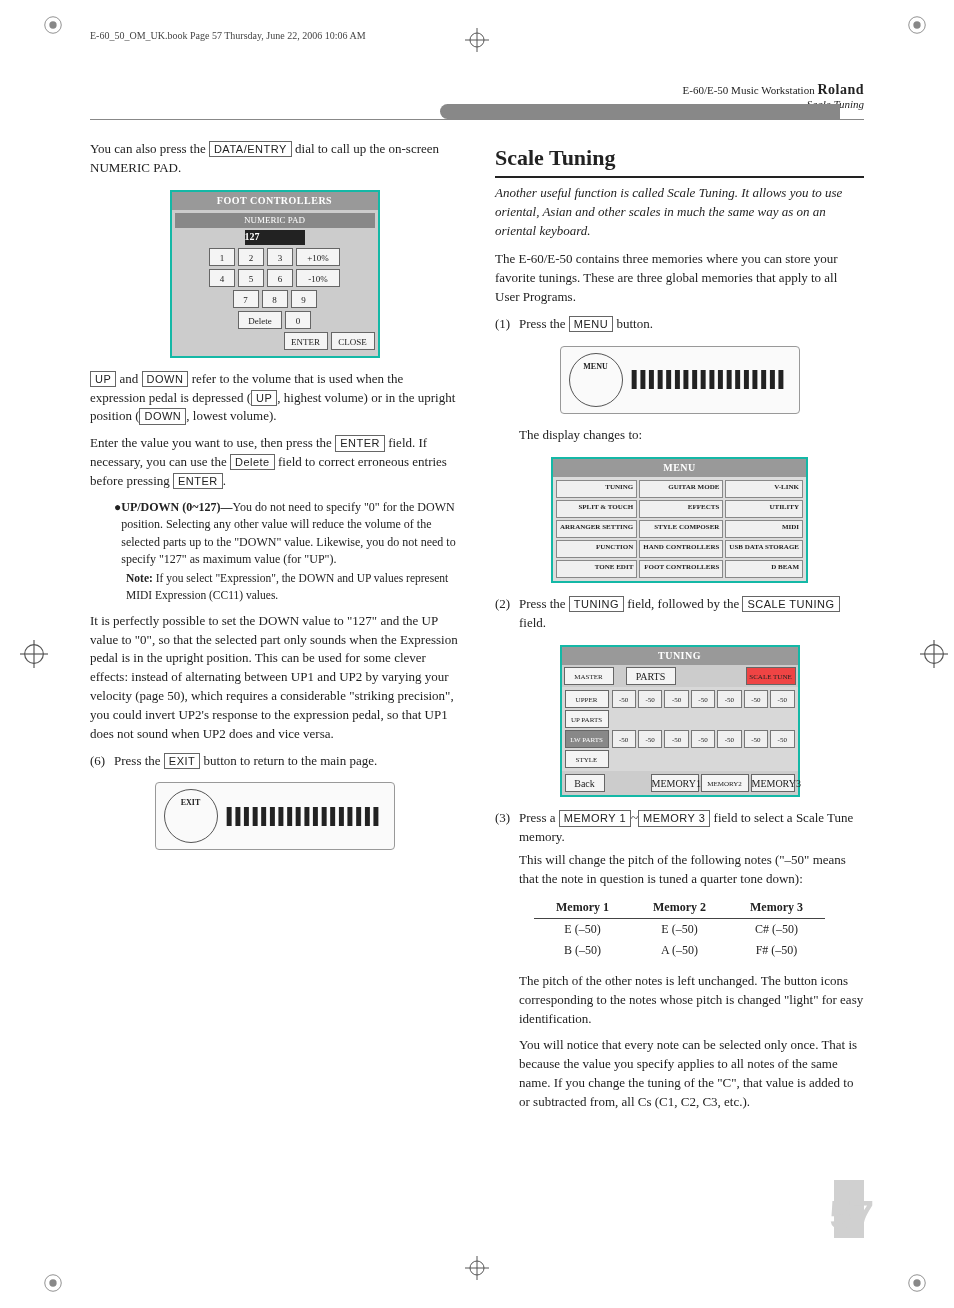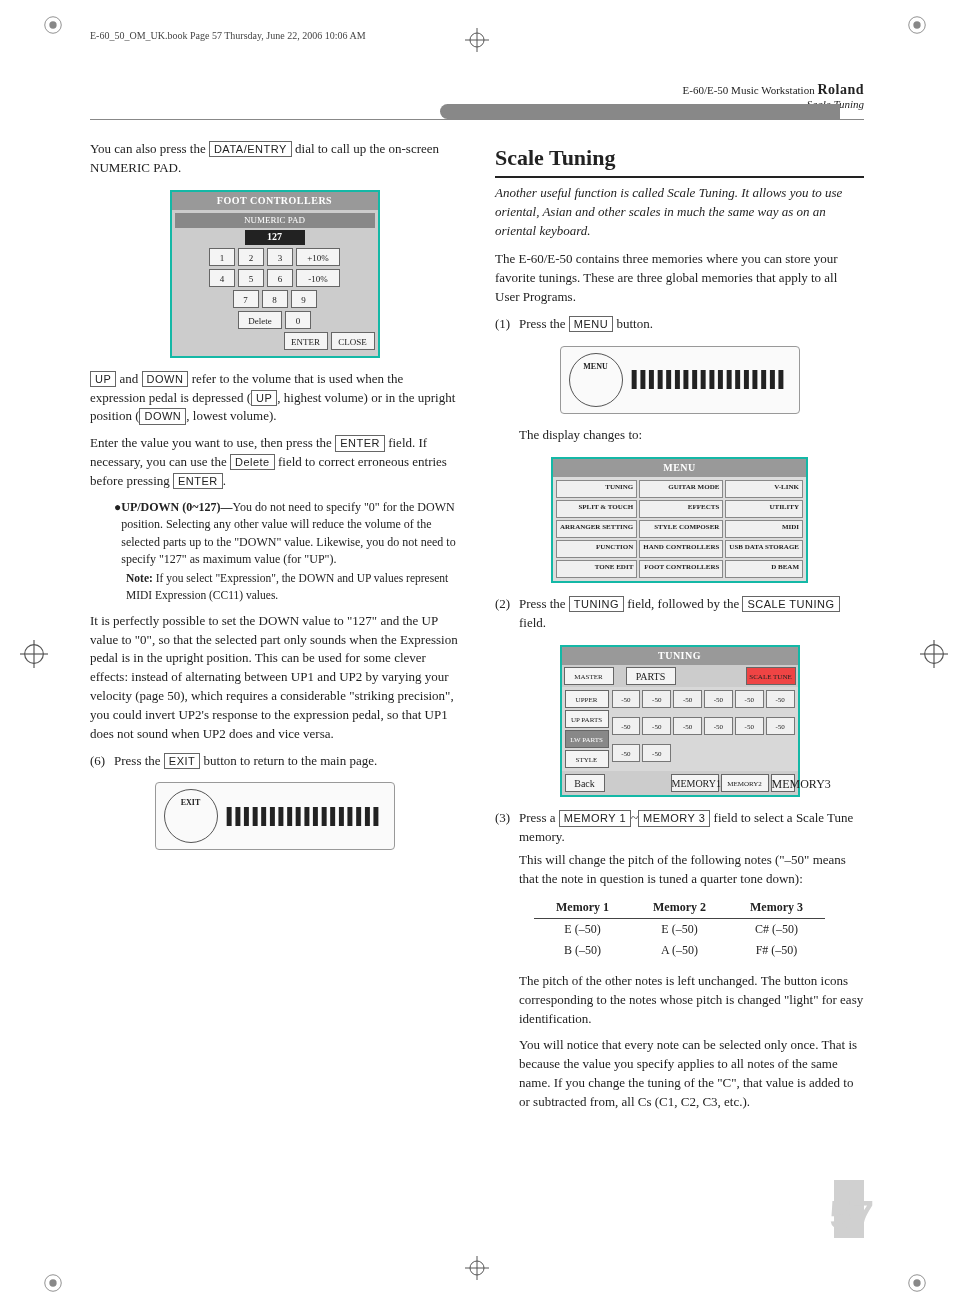--- a/index.html
+++ b/index.html
@@ -107,21 +107,21 @@
   <div class="col">
     <p>
       <span>You can also press the </span><span class="key">DATA/ENTRY</span><span> dial to call up the on-screen NUMERIC PAD.</span>
     </p>
 
     <div class="fig">
       <div class="screenshot">
         <div class="scr-title">FOOT CONTROLLERS</div>
         <div style="background:#ccc;padding:3px;">
           <div style="background:#888;color:#fff;text-align:center;font-size:9px;padding:1px;">NUMERIC PAD</div>
-          <div style="background:#222;color:#fff;text-align:center;font-size:10px;font-weight:bold;margin:2px auto;width:60px;">127</div>
+          <div style="background:#222;color:#fff;text-align:left;font-size:10px;font-weight:bold;margin:2px auto;width:60px;">127</div>
           <div class="num-row">
               <div class="num-btn">1</div>
               <div class="num-btn">2</div>
               <div class="num-btn">3</div>
               <div class="num-btn wide-btn">+10%</div>
             </div>
           <div class="num-row">
               <div class="num-btn">4</div>
               <div class="num-btn">5</div>
               <div class="num-btn">6</div>
@@ -229,21 +229,21 @@
           <div style="flex:1"></div>
           <div class="num-btn" style="width:50px;font-size:7px;background:#ef4444;">SCALE TUNE</div>
         </div>
         <div style="display:flex;background:#d8d8d8;padding:3px;gap:3px;">
           <div style="display:flex;flex-direction:column;gap:2px;">
             <div class="num-btn" style="width:44px;font-size:7px;">UPPER</div>
             <div class="num-btn" style="width:44px;font-size:7px;">UP PARTS</div>
             <div class="num-btn" style="width:44px;font-size:7px;background:#888;color:#fff;">LW PARTS</div>
             <div class="num-btn" style="width:44px;font-size:7px;">STYLE PARTS</div>
           </div>
-          <div style="flex:1;display:grid;grid-template-columns:repeat(6,1fr);gap:2px;" id="tuning-keys">
+          <div style="flex:1;display:grid;grid-template-columns:repeat(7,1fr);gap:2px;" id="tuning-keys">
               <div style="background: rgb(240, 240, 240); border: 1px solid rgb(119, 119, 119); height: 18px; font-size: 7px; text-align: center; line-height: 18px;">-50</div>
               <div style="background: rgb(240, 240, 240); border: 1px solid rgb(119, 119, 119); height: 18px; font-size: 7px; text-align: center; line-height: 18px;">-50</div>
               <div style="background: rgb(240, 240, 240); border: 1px solid rgb(119, 119, 119); height: 18px; font-size: 7px; text-align: center; line-height: 18px;">-50</div>
               <div style="background: rgb(240, 240, 240); border: 1px solid rgb(119, 119, 119); height: 18px; font-size: 7px; text-align: center; line-height: 18px;">-50</div>
               <div style="background: rgb(240, 240, 240); border: 1px solid rgb(119, 119, 119); height: 18px; font-size: 7px; text-align: center; line-height: 18px;">-50</div>
               <div style="background: rgb(240, 240, 240); border: 1px solid rgb(119, 119, 119); height: 18px; font-size: 7px; text-align: center; line-height: 18px;">-50</div>
               <div style="background: rgb(240, 240, 240); border: 1px solid rgb(119, 119, 119); height: 18px; font-size: 7px; text-align: center; line-height: 18px;">-50</div>
               <div style="background: rgb(240, 240, 240); border: 1px solid rgb(119, 119, 119); height: 18px; font-size: 7px; text-align: center; line-height: 18px;">-50</div>
               <div style="background: rgb(240, 240, 240); border: 1px solid rgb(119, 119, 119); height: 18px; font-size: 7px; text-align: center; line-height: 18px;">-50</div>
               <div style="background: rgb(240, 240, 240); border: 1px solid rgb(119, 119, 119); height: 18px; font-size: 7px; text-align: center; line-height: 18px;">-50</div>
@@ -251,21 +251,21 @@
               <div style="background: rgb(240, 240, 240); border: 1px solid rgb(119, 119, 119); height: 18px; font-size: 7px; text-align: center; line-height: 18px;">-50</div>
               <div style="background: rgb(240, 240, 240); border: 1px solid rgb(119, 119, 119); height: 18px; font-size: 7px; text-align: center; line-height: 18px;">-50</div>
               <div style="background: rgb(240, 240, 240); border: 1px solid rgb(119, 119, 119); height: 18px; font-size: 7px; text-align: center; line-height: 18px;">-50</div>
             </div>
         </div>
         <div style="display:flex;gap:2px;padding:3px;background:#ccc;">
           <div class="num-btn" style="width:40px;font-size:10px;">Back</div>
           <div style="flex:1"></div>
           <div class="num-btn" style="width:48px;font-size:10px;">MEMORY1</div>
           <div class="num-btn" style="width:48px;font-size:7px;">MEMORY2</div>
-          <div class="num-btn" style="width:24px;font-size:12px;">MEMORY3</div>
+          <div class="num-btn" style="width:44px;font-size:10px;">MEMORY3</div>
         </div>
       </div>
     </div>
 
     <div class="step">
       <div class="step-label">(3)</div>
       <div class="step-body">
         <span>Press a </span><span class="key">MEMORY 1</span><span>~</span><span class="key">MEMORY 3</span><span> field to select a Scale Tune memory.</span>
         <div style="margin-top:4px;">This will change the pitch of the following notes ("–50" means that the note in question is tuned a quarter tone down):</div>
       </div>

